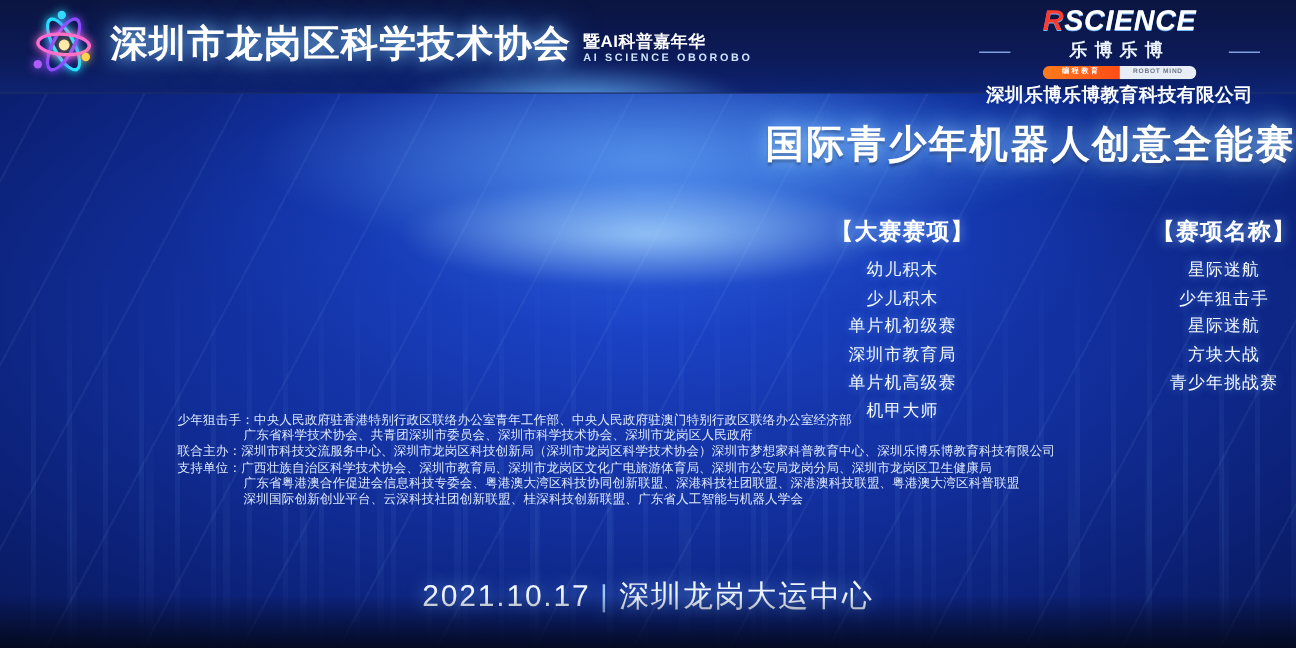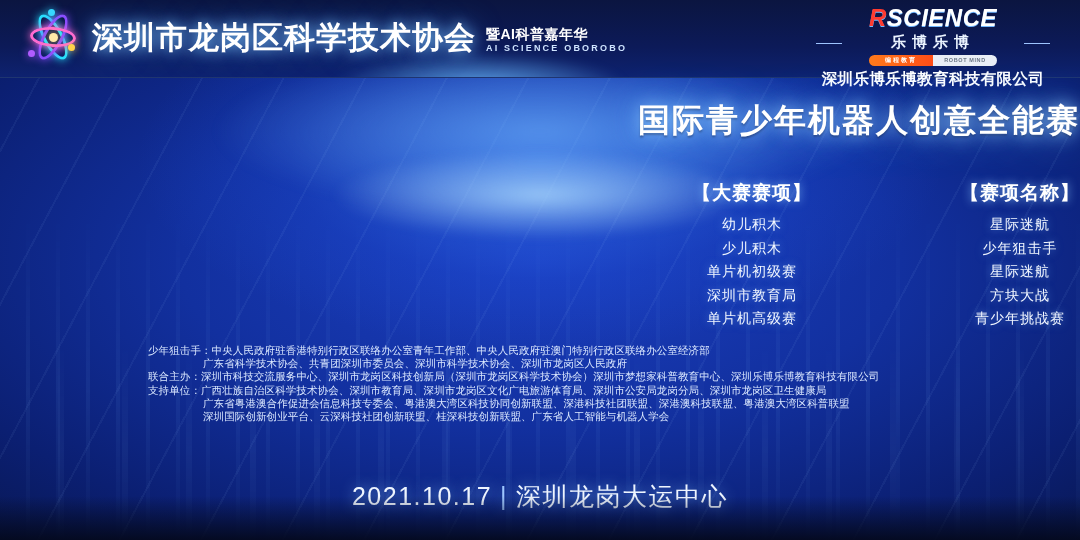--- a/index.html
+++ b/index.html
@@ -149,20 +149,21 @@
   <div class="maintitle">国际青少年机器人创意全能赛</div>
 
   <div class="cols">
     <div class="col">
       <div class="chead">【大赛赛项】</div>
       <div class="citem">幼儿积木</div>
       <div class="citem">少儿积木</div>
       <div class="citem">单片机初级赛</div>
       <div class="citem">深圳市教育局</div>
       <div class="citem">单片机高级赛</div>
+      <div class="citem">机甲大师</div>
     </div>
     <div class="col">
       <div class="chead">【赛项名称】</div>
       <div class="citem">星际迷航</div>
       <div class="citem">少年狙击手</div>
       <div class="citem">星际迷航</div>
       <div class="citem">方块大战</div>
       <div class="citem">青少年挑战赛</div>
     </div>
   </div>

